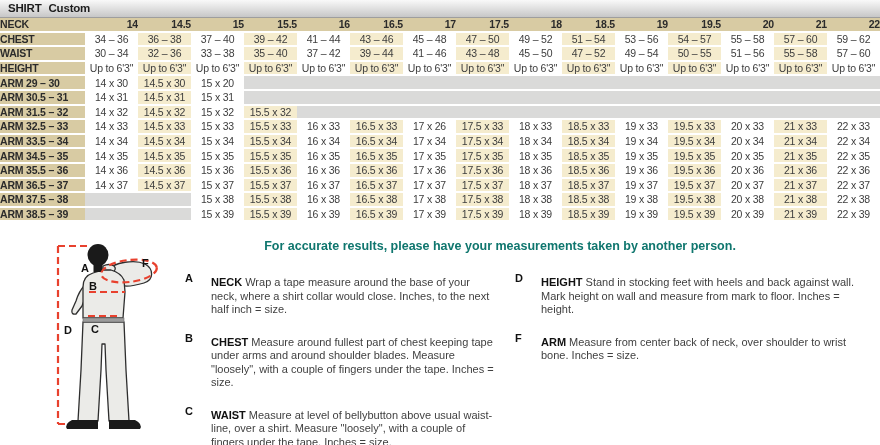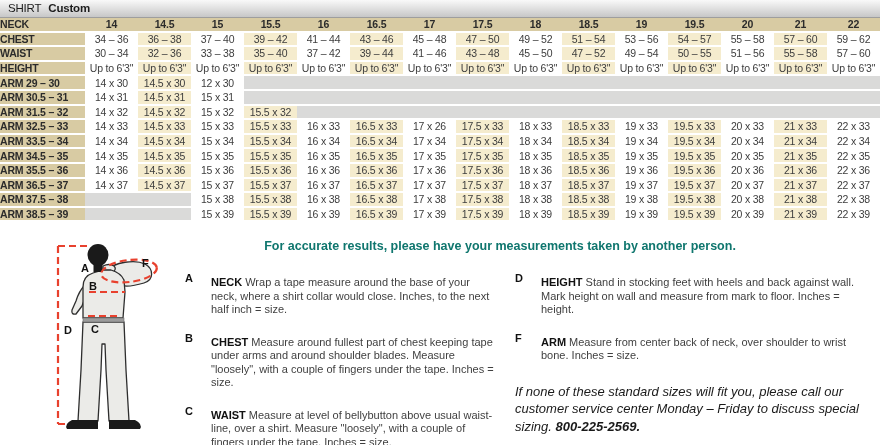--- a/index.html
+++ b/index.html
@@ -10,36 +10,36 @@
   }
   .page{position:relative;width:880px;height:445px;overflow:hidden;background:#fff;}
 
   
   .title-bar{
     height:17px;line-height:17px;padding-left:8px;
     background:linear-gradient(#f9f9f9,#c7c7c7);
     border-bottom:1px solid #9e9e9e;
     font-size:11.5px;color:#1c1c1c;letter-spacing:-0.2px;
   }
-  .title-bar .brand{font-weight:normal;}
+  .title-bar .brand{font-weight:bold;}
   .title-bar .variant{margin-left:7px;font-weight:bold;}
 
   
   table.size-table{border-collapse:collapse;table-layout:fixed;width:880px;}
   table.size-table th,table.size-table td{
     height:12.6px;padding:0;font-size:10.5px;letter-spacing:-0.2px;
     border-bottom:2px solid #fff;white-space:nowrap;overflow:hidden;
   }
   col.lblcol{width:85px;}
   col.datacol{width:53px;}
   th.rlabel{
     background:#d8cba3;text-align:left;padding-left:8px;
     font-weight:bold;color:#2b2b2b;
   }
-  tr.neck-row th{background:#d8cba3;font-weight:bold;color:#2b2b2b;text-align:center;}
+  tr.neck-row th{background:#d8cba3;font-weight:bold;color:#2b2b2b;text-align:right;}
   tr.neck-row th.rlabel{text-align:left;}
   td.white{background:#ffffff;}
   td.cream{background:#f5ecce;}
   td.empty{background:#dadad9;}
   td{text-align:center;color:#3d3d3d;font-weight:normal;}
 
   
   .notes{
     position:absolute;left:130px;top:239px;width:740px;
     text-align:center;font-size:12.5px;font-weight:bold;color:#0f766e;line-height:14px;
@@ -158,21 +158,21 @@
           <td class="white">Up to 6'3"</td>
           <td class="cream">Up to 6'3"</td>
           <td class="white">Up to 6'3"</td>
           <td class="cream">Up to 6'3"</td>
           <td class="white">Up to 6'3"</td>
         </tr>
         <tr>
           <th class="rlabel">ARM 29 – 30</th>
           <td class="white">14 x 30</td>
           <td class="cream">14.5 x 30</td>
-          <td class="white">12 x 30</td>
+          <td class="white">15 x 20</td>
           <td class="empty"></td>
           <td class="empty"></td>
           <td class="empty"></td>
           <td class="empty"></td>
           <td class="empty"></td>
           <td class="empty"></td>
           <td class="empty"></td>
           <td class="empty"></td>
           <td class="empty"></td>
           <td class="empty"></td>
@@ -411,16 +411,15 @@
   <div class="icol icol-right">
 
   <div class="instr">
         <span class="letter">D</span>
         <p class="itext"><b class="term">HEIGHT</b><span>Stand in stocking feet with heels and back against wall. Mark height on wall and measure from mark to floor. Inches = height.</span></p>
       </div>
       <div class="instr">
         <span class="letter">F</span>
         <p class="itext"><b class="term">ARM</b><span>Measure from center back of neck, over shoulder to wrist bone. Inches = size.</span></p>
       </div>
-      <p class="special"><span>If none of these standard sizes will fit you, please call our customer service center Monday – Friday to discuss special sizing.</span> <b>800-225-2569.</b></p>
     </div>
 
 </div>
 
 </body></html>

